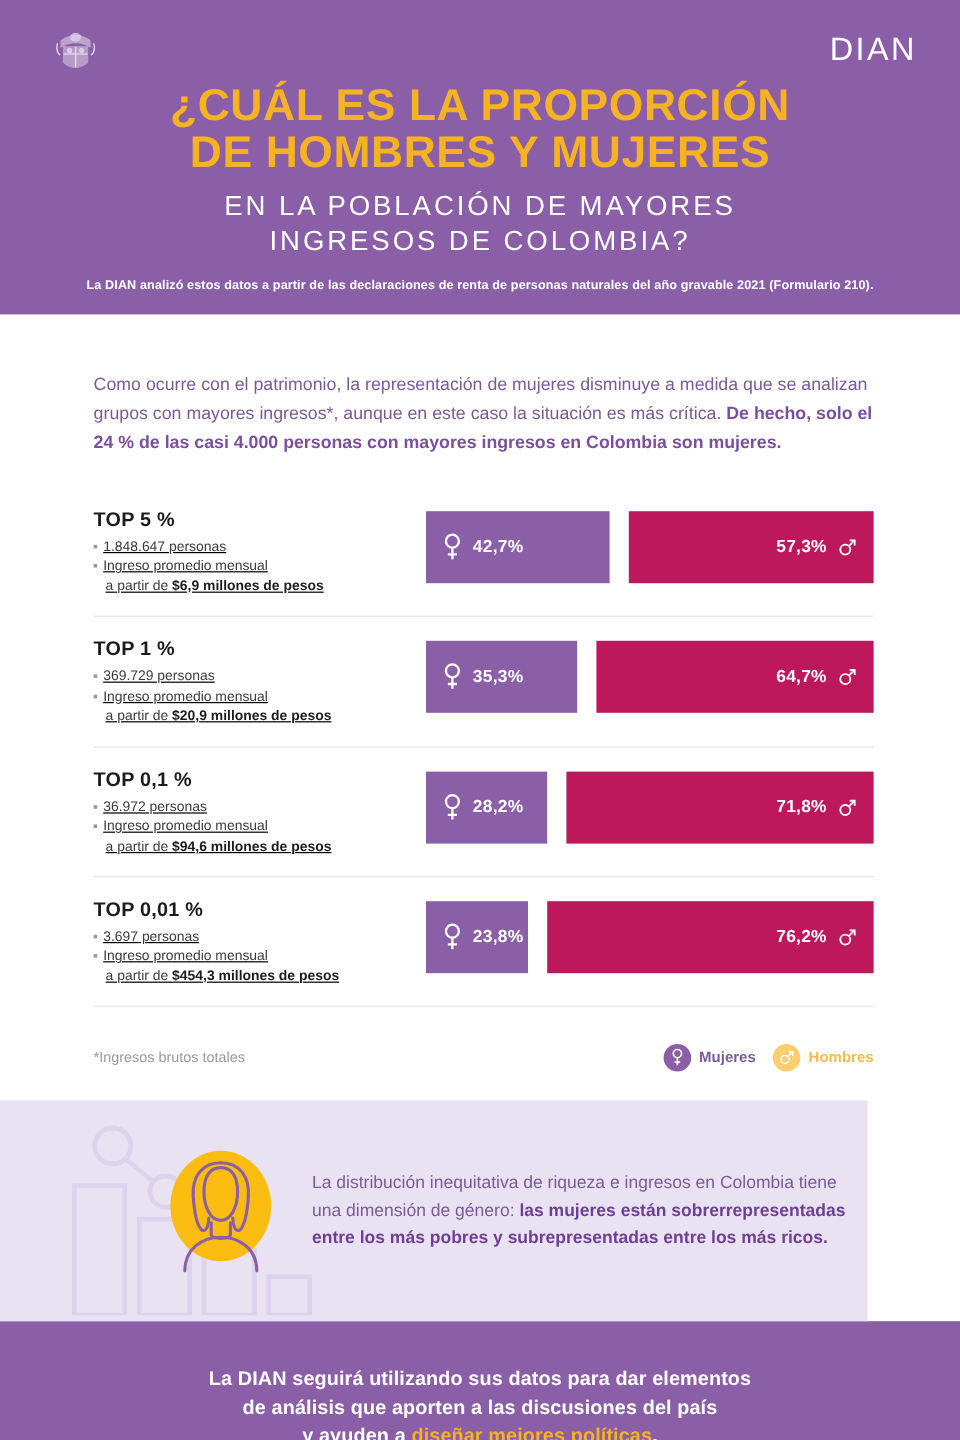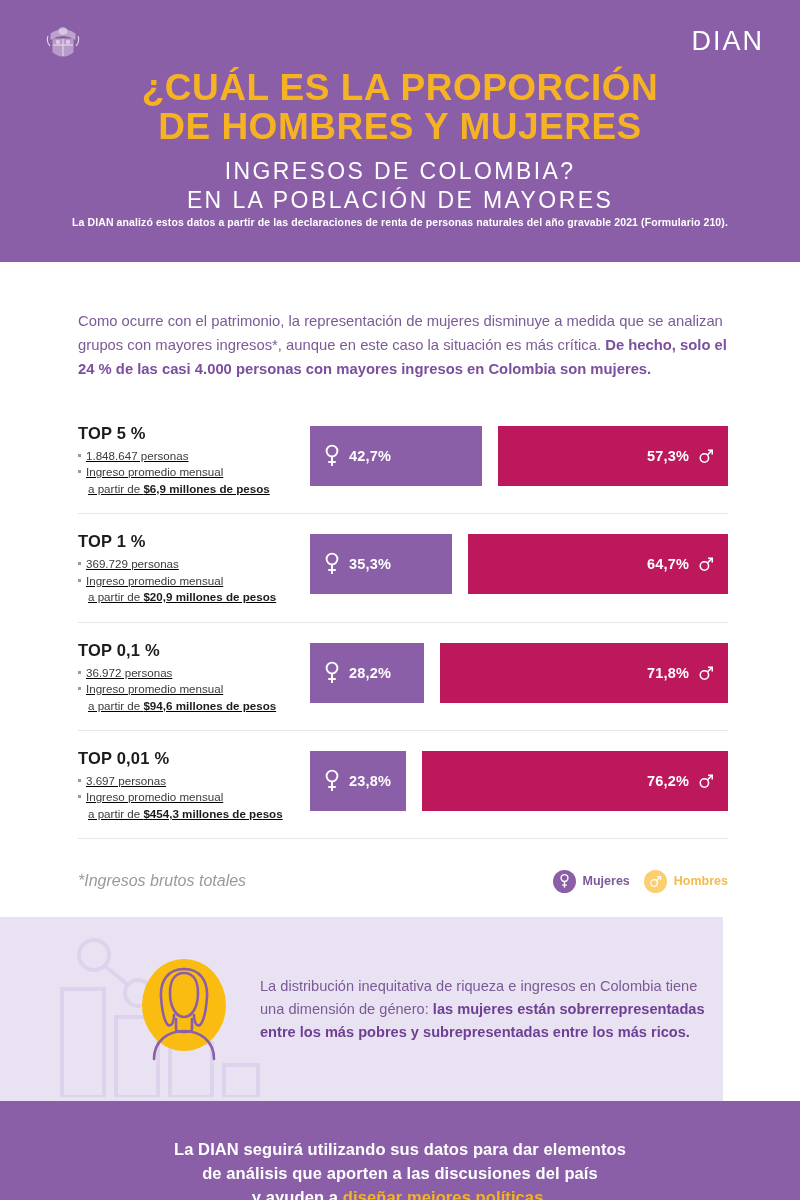--- a/index.html
+++ b/index.html
@@ -54,21 +54,21 @@
   }
   .title-sub {
     margin-top: 11px;
     color: #ffffff;
     font-size: 23px;
     line-height: 1.24;
     letter-spacing: 2.4px;
     font-weight: 400;
   }
   .header-note {
-    position: absolute; left: 0; right: 0; top: 216px;
+    position: absolute; left: 0; right: 0; top: 232px;
     text-align: center;
     color: #ffffff;
     font-size: 10.5px;
     font-weight: bold;
     letter-spacing: 0.1px;
   }
 
   
   .intro {
     padding: 48px 72px 0 78px;
@@ -80,20 +80,21 @@
 
   
   .rows { margin-top: 24px; padding: 0 72px 0 78px; }
   .row {
     position: relative;
     display: flex;
     align-items: flex-start;
     padding: 14px 0 16px 0;
     border-bottom: 1.5px solid #e6e6e6;
     min-height: 97px;
+    gap: 45px;
   }
   .row:last-child { border-bottom: 1.5px solid #e6e6e6; }
 
   .row-label { width: 232px; flex: 0 0 232px; padding-top: 4px; }
   .row-title {
     font-size: 16.5px; font-weight: bold; color: #1c1c1c;
     letter-spacing: 0.2px; margin-bottom: 5px;
   }
   .row-bullets { list-style: none; text-decoration: underline; }
   .row-bullets li {
@@ -123,21 +124,21 @@
   .bar-m .val { margin-right: 9px; }
   .gsym { width: 16px; height: 26px; flex: 0 0 16px; }
 
   
   .legend-area {
     margin-top: 20px;
     padding: 0 72px 0 78px;
     display: flex; align-items: center; justify-content: space-between;
     height: 44px;
   }
-  .footnote { color: #9a9a9a; font-size: 16px; font-style: italic; }
+  .footnote { color: #9a9a9a; font-size: 12px; }
   .legend { display: flex; align-items: center; gap: 14px; }
   .legend-item { display: flex; align-items: center; gap: 7px; }
   .badge {
     width: 23px; height: 23px; border-radius: 50%;
     display: flex; align-items: center; justify-content: center;
   }
   .badge-f { background: #8b5fa8; }
   .badge-m { background: #fbce6f; }
   .legend-label-f { color: #7b5a97; font-size: 12.5px; font-weight: bold; }
   .legend-label-m { color: #f3bb4e; font-size: 12.5px; font-weight: bold; }
@@ -215,22 +216,22 @@
     </div>
 
     <div class="dian-logo">DIAN</div>
 
     <div class="title-wrap">
       <div class="title-main">
         <div>¿CUÁL ES LA PROPORCIÓN</div>
         <div>DE HOMBRES Y MUJERES</div>
       </div>
       <div class="title-sub">
+        <div>EN LA POBLACIÓN DE MAYORES</div>
         <div>INGRESOS DE COLOMBIA?</div>
-        <div>EN LA POBLACIÓN DE MAYORES</div>
       </div>
     </div>
 
     <div class="header-note">La DIAN analizó estos datos a partir de las declaraciones de renta de personas naturales del año gravable 2021 (Formulario 210).</div>
   </div>
 
   <div class="intro">
     <span>Como ocurre con el patrimonio, la representación de mujeres disminuye a medida que se analizan grupos con mayores ingresos*, aunque en este caso la situación es más crítica. </span><b>De hecho, solo el 24 % de las casi 4.000 personas con mayores ingresos en Colombia son mujeres.</b>
   </div>
 

